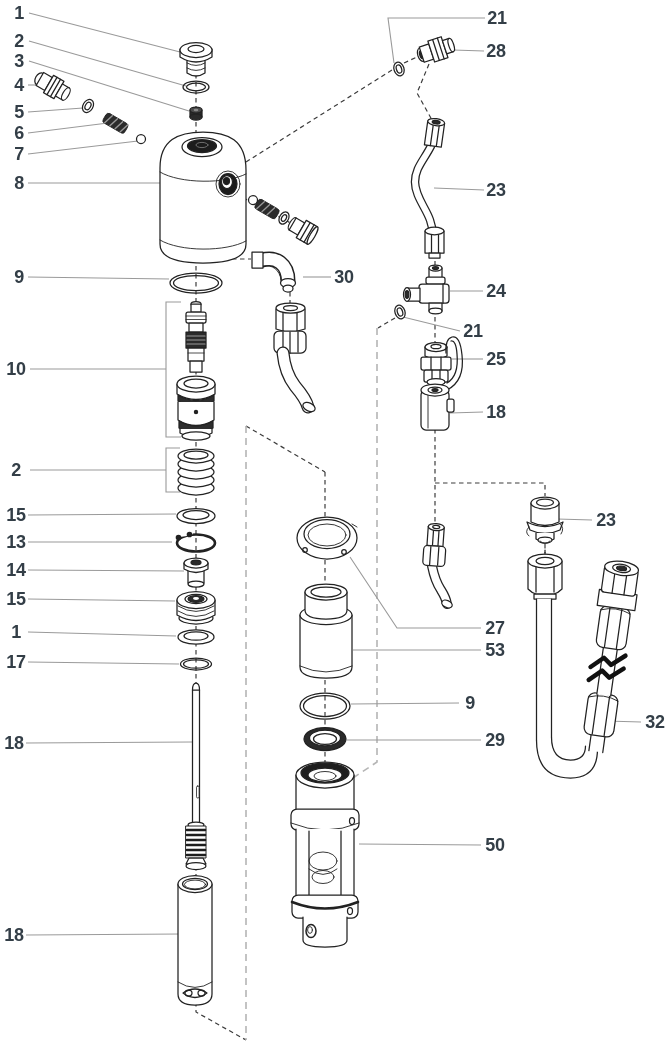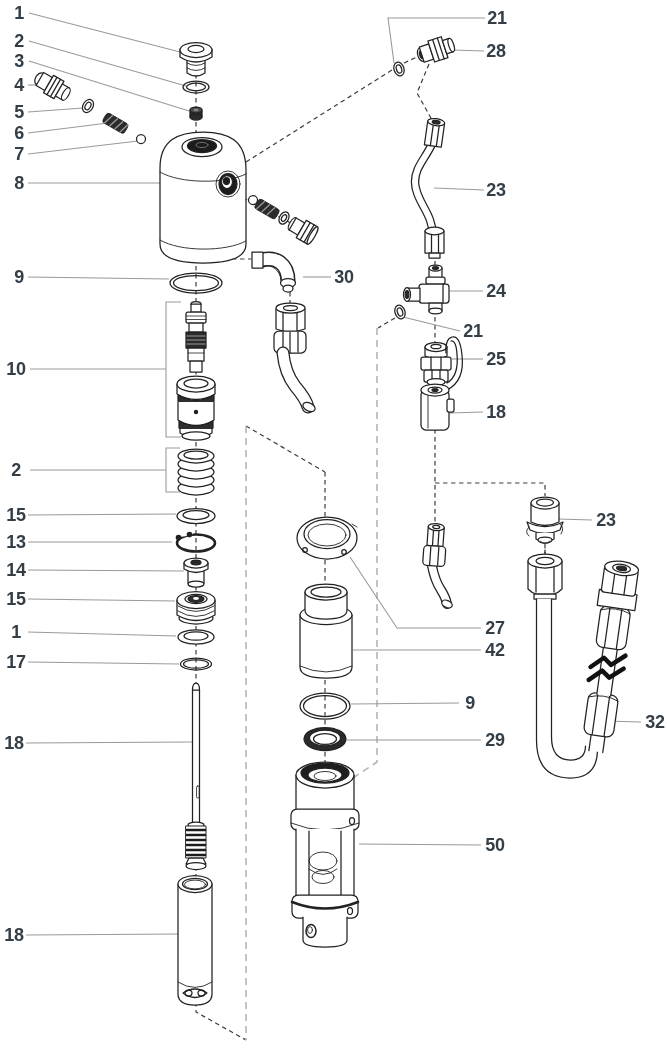--- a/index.html
+++ b/index.html
@@ -495,20 +495,20 @@
   <div class="lbl" style="left:14px;top:935px">18</div>
   <div class="lbl" style="left:344px;top:277px">30</div>
   <div class="lbl" style="left:497px;top:18px">21</div>
   <div class="lbl" style="left:496px;top:51px">28</div>
   <div class="lbl" style="left:496px;top:190px">23</div>
   <div class="lbl" style="left:496px;top:291px">24</div>
   <div class="lbl" style="left:473px;top:331px">21</div>
   <div class="lbl" style="left:496px;top:359px">25</div>
   <div class="lbl" style="left:496px;top:412px">18</div>
   <div class="lbl" style="left:495px;top:628px">27</div>
-  <div class="lbl" style="left:495px;top:650px">42</div>
+  <div class="lbl" style="left:495px;top:650px">53</div>
   <div class="lbl" style="left:470px;top:703px">9</div>
   <div class="lbl" style="left:495px;top:740px">29</div>
   <div class="lbl" style="left:495px;top:845px">50</div>
   <div class="lbl" style="left:606px;top:520px">23</div>
   <div class="lbl" style="left:655px;top:722px">32</div>
 
 </div>
 
 </body></html>

